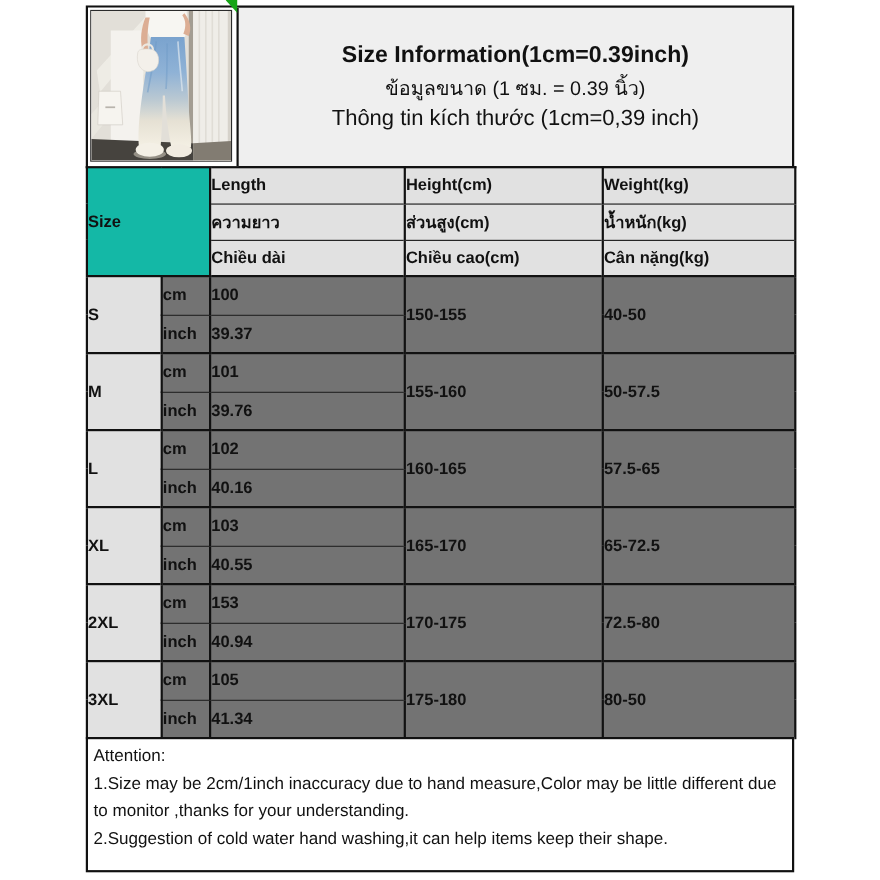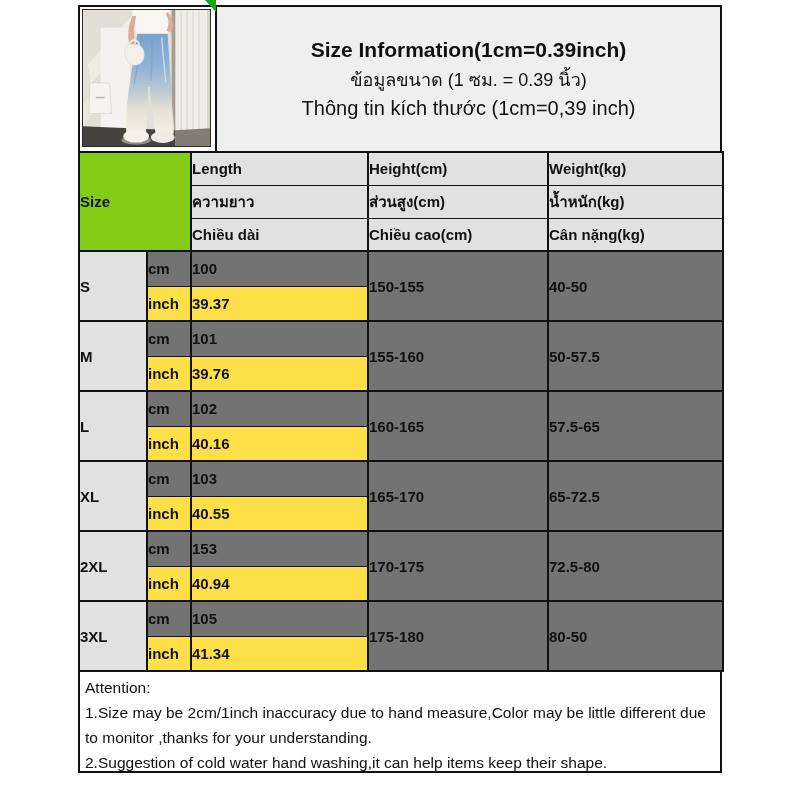--- a/index.html
+++ b/index.html
@@ -23,27 +23,27 @@
 
   
   table.size-table { border-collapse:collapse; table-layout:fixed; width:644px;
                      border:2px solid #111; margin-top:-2px; }
   .size-table th, .size-table td { border-style:solid; border-color:#111; border-width:1px 2px;
         text-align:left; vertical-align:middle; font-weight:bold; font-size:15px; padding:0; }
   .size-table .bt2 { border-top-width:2px; }
   tr.hr { height:33px; }
   tr.dr { height:35px; }
   .hdr { background:#e1e1e1; }
-  .size-big { background:#84cc16; font-size:29px; }
+  .size-big { background:#14b8a6; font-size:29px; }
   .size-cell { background:#e1e1e1; font-size:16px; }
   .gray { background:#737373; }
-  .white { background:#fde047; }
+  .white { background:#737373; }
 
   
-  .attention { border:2px solid #111; margin-top:-2px; height:103px; background:#ffffff;
+  .attention { border:2px solid #111; margin-top:-2px; height:123px; background:#ffffff;
                padding:3px 5px; font-size:15.5px; font-weight:normal; line-height:25px; }
 </style>
 </head>
 <body>
 
 <div class="sheet">
 
   <div class="top-row">
     <div class="photo-cell">
       <svg class="photo-frame" viewBox="0 0 129 138" preserveAspectRatio="none">

